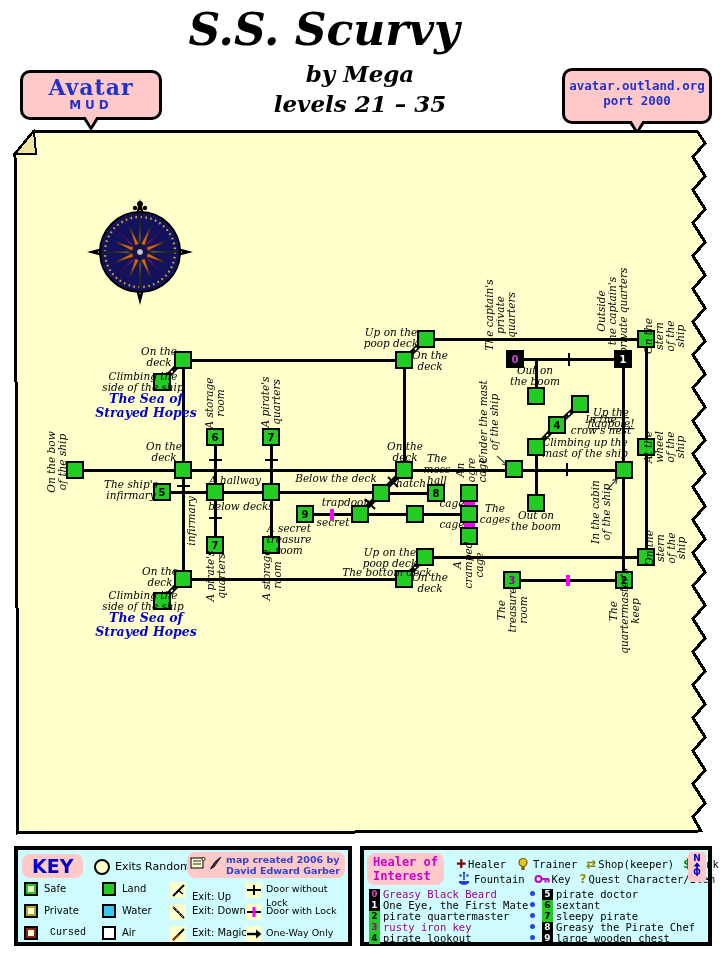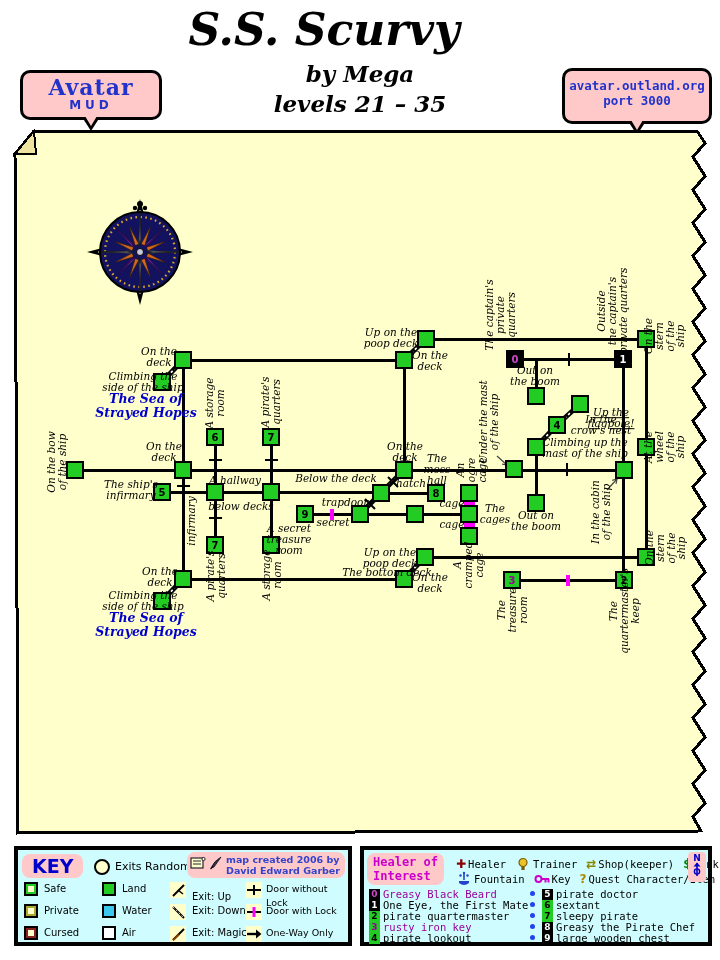--- a/index.html
+++ b/index.html
@@ -73,21 +73,21 @@
   <div class="title">S.S. Scurvy</div>
   <div class="byline">by Mega</div>
   <div class="levels">levels 21 – 35</div>
 
   <div class="badge" id="badge-left">
     <div class="b1">Avatar</div>
     <div class="b2">MUD</div>
   </div>
   <div class="badge" id="badge-right">
     <div class="b1">avatar.outland.org</div>
-    <div class="b2">port 3000</div>
+    <div class="b2">port 2000</div>
   </div>
 
   <svg id="map-svg" shape-rendering="crispEdges" viewBox="0 0 720 960">
       <path d="M34,131 L697,131 L705,143 L693,157 L705,176 L693,190 L705,209 L693,223 L705,242 L693,256 L705,275 L693,289 L705,308 L693,322 L705,341 L693,355 L705,374 L693,388 L705,407 L693,421 L705,440 L693,454 L705,473 L693,487 L705,506 L693,520 L705,539 L693,553 L705,572 L693,586 L705,605 L693,619 L705,638 L693,652 L705,671 L693,685 L705,704 L693,718 L705,737 L693,751 L705,770 L693,784 L705,803 L693,817 L701,831 L18,833 L15,154 Z" fill="#FFFFCC" stroke="#000" stroke-width="3" stroke-linejoin="miter"></path>
       <path d="M34,131 L15,154 L36,154 Z" fill="#EFE3A0" stroke="#000" stroke-width="2"></path>
       <line x1="75" y1="470" x2="624" y2="470" stroke="#000" stroke-width="3"></line>
       <line x1="183" y1="360" x2="404" y2="360" stroke="#000" stroke-width="3"></line>
       <line x1="426" y1="339" x2="646" y2="339" stroke="#000" stroke-width="3"></line>
       <line x1="515" y1="359" x2="623" y2="359" stroke="#000" stroke-width="3"></line>
       <line x1="536" y1="359" x2="536" y2="396" stroke="#000" stroke-width="3"></line>
@@ -428,21 +428,21 @@
         <div>map created 2006 by</div>
         <div>David Edward Garber</div>
       </div>
     </div>
     <div id="key-grid">
         <div class="swatch sw-safe" style="left: 6px; top: 32px; position: absolute;"></div>
         <div class="kitem" style="left: 26px; top: 32px;">Safe</div>
         <div class="swatch sw-private" style="left: 6px; top: 54px; position: absolute;"></div>
         <div class="kitem" style="left: 26px; top: 54px;">Private</div>
         <div class="swatch sw-cursed" style="left: 6px; top: 76px; position: absolute;"></div>
-        <div class="kitem" style="left: 26px; top: 76px;">Cursed</div>
+        <div class="kitem" style="left: 32px; top: 76px; font-family: Liberation Mono, monospace;">Cursed</div>
         <div class="swatch sw-land" style="left: 84px; top: 32px; position: absolute;"></div>
         <div class="kitem" style="left: 104px; top: 32px;">Land</div>
         <div class="swatch sw-water" style="left: 84px; top: 54px; position: absolute;"></div>
         <div class="kitem" style="left: 104px; top: 54px;">Water</div>
         <div class="swatch sw-air" style="left: 84px; top: 76px; position: absolute;"></div>
         <div class="kitem" style="left: 104px; top: 76px;">Air</div>
         <div class="kicon" style="left: 152px; top: 32px;"><svg width="16" height="16">
             <rect x="0" y="0" width="16" height="16" fill="#FFFFCC"></rect>
             <line x1="3" y1="14" x2="14" y2="3" stroke="#000" stroke-width="2"></line>
             <line x1="8" y1="8" x2="13" y2="12" stroke="#000" stroke-width="1.4"></line>

